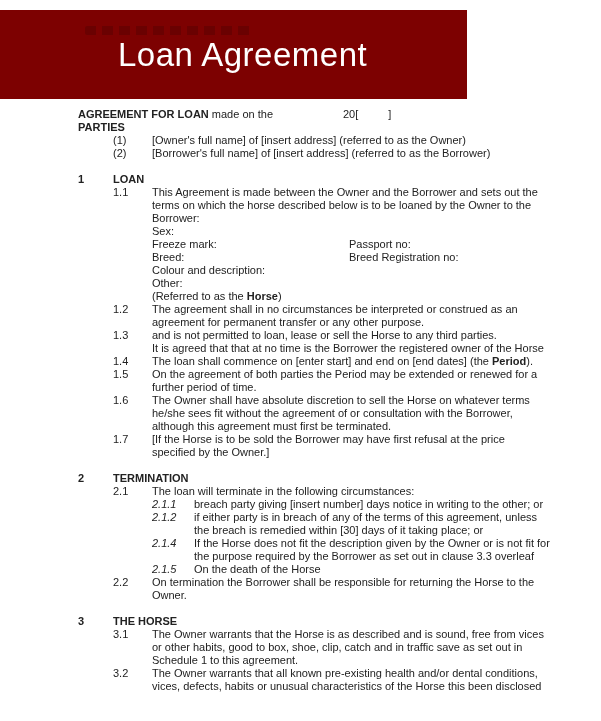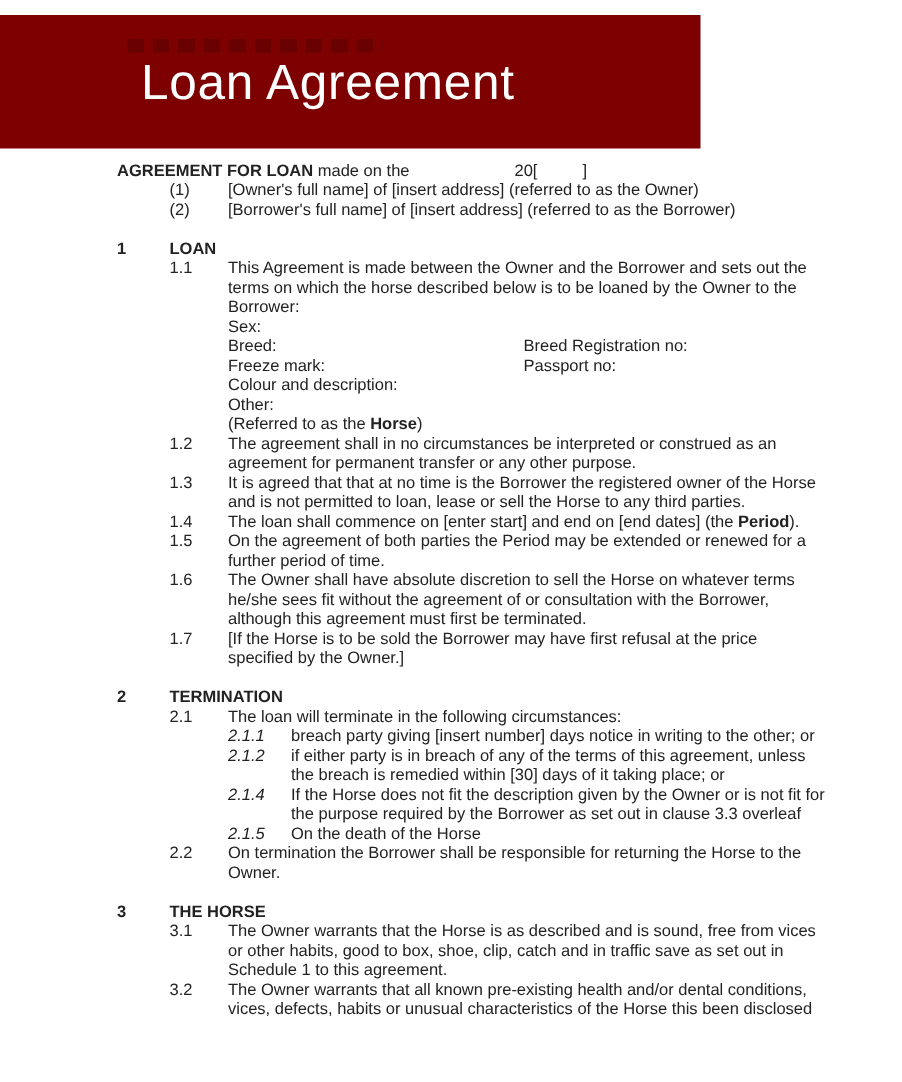--- a/index.html
+++ b/index.html
@@ -14,21 +14,21 @@
   }
   
   .banner {
     position:relative;
     margin-top:10px;
     width:467px; height:89px;
     background:#7d0101;
     display:flex; align-items:center;
   }
   .banner-title {
-    padding-left:94px;
+    padding-left:118px;
     font-size:33px;
     font-weight:400;
     letter-spacing:0.5px;
     color:#ffffff;
     white-space:nowrap;
   }
   .banner-artifact {
     position:absolute;
     left:85px; top:16px;
     width:170px; height:9px;
@@ -69,20 +69,21 @@
 
   <div class="banner">
     <div class="banner-artifact"></div>
     <div class="banner-title">Loan Agreement</div>
   </div>
 
   <div class="content">
 
     <div class="opening-line"><span class="b">AGREEMENT FOR LOAN</span><span> made on the</span><span class="date-prefix">20[</span><span class="date-suffix">]</span></div>
 
+    <div class="b">PARTIES</div>
 
     <div id="parties">
         <div class="row lvl1">
           <span class="num">(1)</span>
           <span class="text-line">[Owner's full name] of [insert address] (referred to as the Owner)</span>
         </div>
         <div class="row lvl1">
           <span class="num">(2)</span>
           <span class="text-line">[Borrower's full name] of [insert address] (referred to as the Borrower)</span>
         </div>
@@ -97,50 +98,50 @@
           <div class="row lvl1">
             <span class="num">1.1</span>
             <div class="clause-body">
               <div class="text-line"><span>This Agreement is made between the Owner and the Borrower and sets out the</span></div>
               <div class="text-line"><span>terms on which the horse described below is to be loaned by the Owner to the</span></div>
               <div class="text-line"><span>Borrower:</span></div>
               <div class="detail-row">
                 <span class="detail-right">Sex:</span>
               </div>
               <div class="detail-row">
+                <span class="detail-left">Freeze mark:</span>
+                <span class="detail-right">Passport no:</span>
+              </div>
+              <div class="detail-row">
                 <span class="detail-left">Breed:</span>
                 <span class="detail-right">Breed Registration no:</span>
               </div>
               <div class="detail-row">
-                <span class="detail-left">Freeze mark:</span>
-                <span class="detail-right">Passport no:</span>
-              </div>
-              <div class="detail-row">
                 <span class="detail-left">Colour and description:</span>
                 <span class="detail-right"></span>
               </div>
               <div class="detail-row">
                 <span class="detail-left">Other:</span>
                 <span class="detail-right"></span>
               </div>
               <div class="text-line"><span>(Referred to as the </span><span class="b">Horse</span><span>)</span></div>
             </div>
           </div>
           <div class="row lvl1">
             <span class="num">1.2</span>
             <div class="clause-body">
               <div class="text-line"><span>The agreement shall in no circumstances be interpreted or construed as an</span></div>
               <div class="text-line"><span>agreement for permanent transfer or any other purpose.</span></div>
             </div>
           </div>
           <div class="row lvl1">
             <span class="num">1.3</span>
             <div class="clause-body">
+              <div class="text-line"><span>and is not permitted to loan, lease or sell the Horse to any third parties.</span></div>
               <div class="text-line"><span>It is agreed that that at no time is the Borrower the registered owner of the Horse</span></div>
-              <div class="text-line"><span>and is not permitted to loan, lease or sell the Horse to any third parties.</span></div>
             </div>
           </div>
           <div class="row lvl1">
             <span class="num">1.4</span>
             <div class="clause-body">
               <div class="text-line"><span>The loan shall commence on [enter start] and end on [end dates] (the </span><span class="b">Period</span><span>).</span></div>
             </div>
           </div>
           <div class="row lvl1">
             <span class="num">1.5</span>

